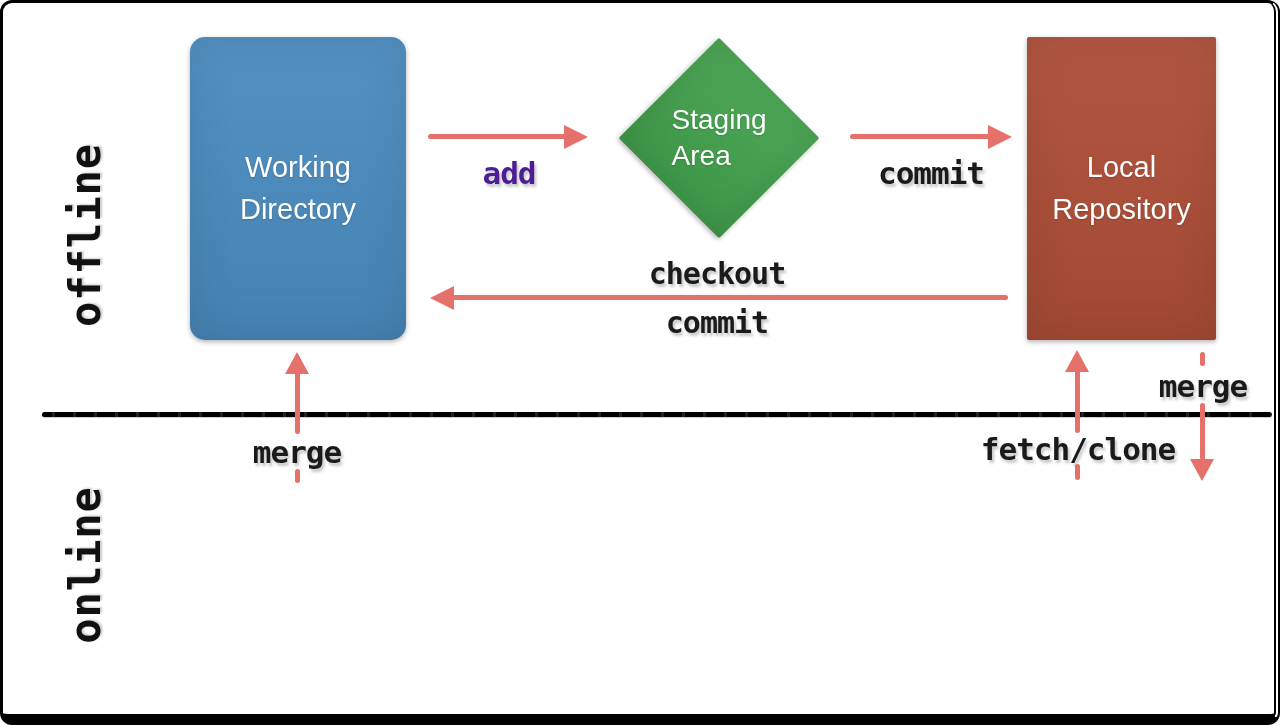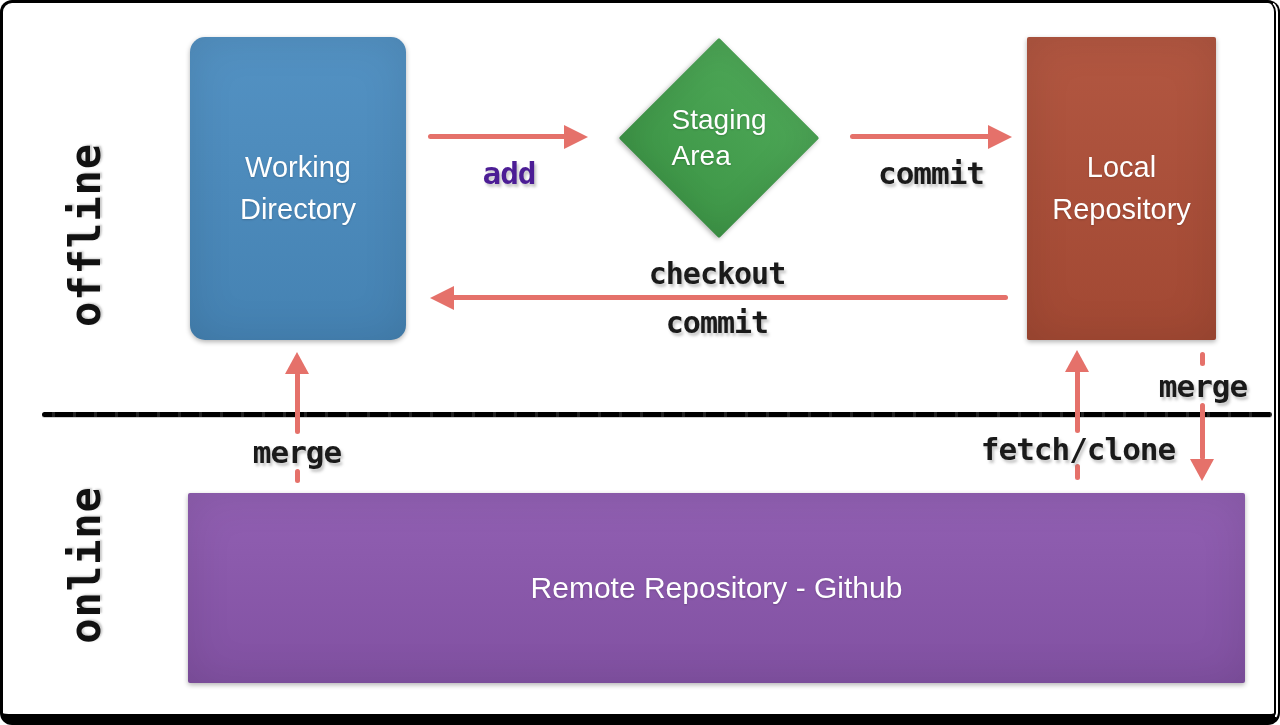--- a/index.html
+++ b/index.html
@@ -108,23 +108,20 @@
     </div>
   </div>
 
   <div class="node node-local" style="background-color: rgb(174, 78, 55);">
     <div class="node-label">
       <div>Local</div>
       <div>Repository</div>
     </div>
   </div>
 
-  <div class="node node-remote" style="background-color: rgb(139, 87, 174);">
-    <div class="node-label">Remote Repository - Github</div>
-  </div>
 
   <div class="arrow" style="color: rgb(229, 113, 106);">
     <div class="seg" style="left:428px; top:134px; width:140px; height:5px;"></div>
     <div class="head head-right" style="left:564px; top:125px;"></div>
   </div>
 
   <div class="arrow" style="color: rgb(229, 113, 106);">
     <div class="seg" style="left:850px; top:134px; width:140px; height:5px;"></div>
     <div class="head head-right" style="left:988px; top:125px;"></div>
   </div>

